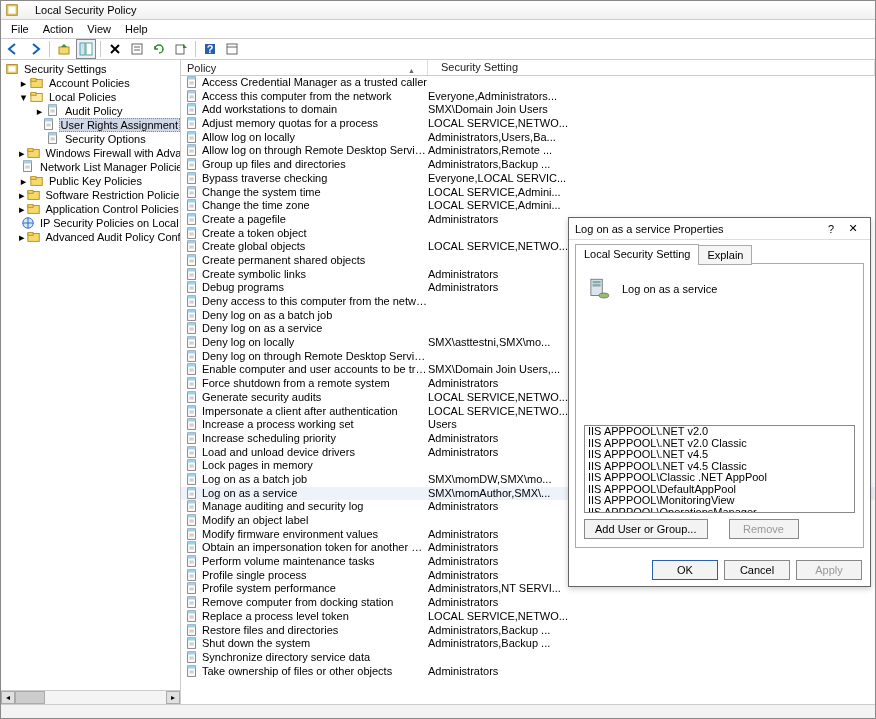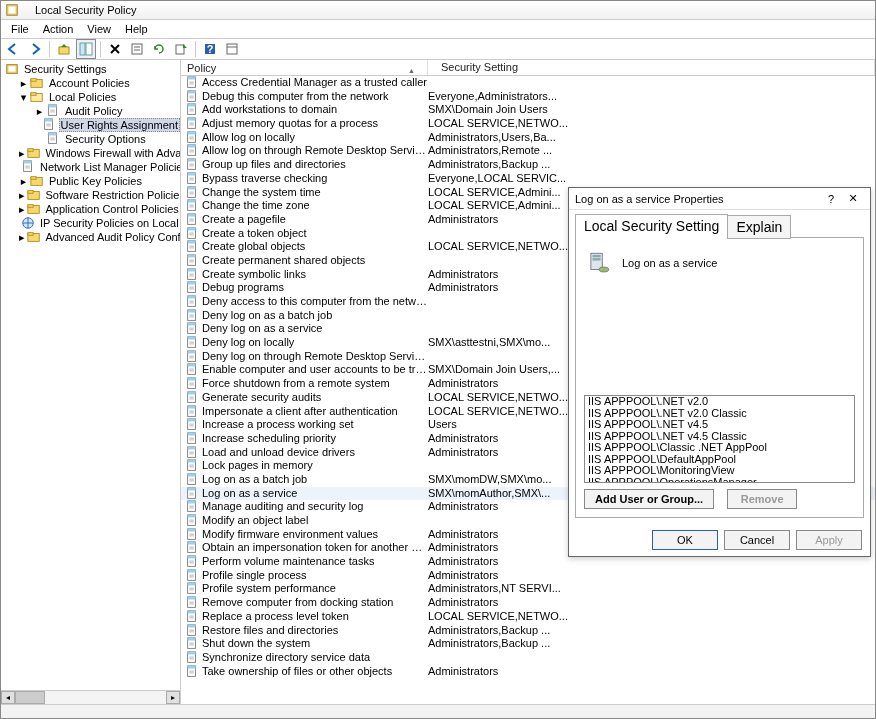--- a/index.html
+++ b/index.html
@@ -41,35 +41,35 @@
 .list-body { flex: 1; overflow: hidden; }
 .list-row { display: flex; height: 13.7px; }
 .list-row.sel { background: #eef2fa; }
 .list-row .picon { width: 14px; height: 14px; margin: 0 3px 0 4px; flex-shrink: 0; }
 .list-row .pname { width: 226px; white-space: nowrap; overflow: hidden; text-overflow: ellipsis; }
 .list-row .pset { flex: 1; white-space: nowrap; overflow: hidden; text-overflow: ellipsis; padding-right: 6px; }
 
 .status { height: 14px; border-top: 1px solid #ccc; background: #f3f3f3; }
 
 
-.dialog { position: absolute; left: 568px; top: 187px; width: 303px; height: 370px; background: #fff; border: 1px solid #666; box-shadow: 0 2px 6px rgba(0,0,0,0.2); display: flex; flex-direction: column; }
+.dialog { position: absolute; left: 568px; top: 217px; width: 303px; height: 370px; background: #fff; border: 1px solid #666; box-shadow: 0 2px 6px rgba(0,0,0,0.2); display: flex; flex-direction: column; }
 .dlg-title { height: 22px; display: flex; align-items: center; padding: 0 6px; border-bottom: 1px solid #ddd; }
 .dlg-title .t { flex: 1; }
 .dlg-title .help, .dlg-title .close { width: 22px; height: 18px; display: flex; align-items: center; justify-content: center; font-family: Arial; }
 .dlg-body { flex: 1; padding: 4px 6px 6px; display: flex; flex-direction: column; }
 .tabs { display: flex; margin-bottom: -1px; z-index: 2; }
-.tab { padding: 3px 8px; border: 1px solid #aaa; border-bottom: none; background: #fff; font-size: 14px; position: relative; }
+.tab { padding: 3px 8px; border: 1px solid #aaa; border-bottom: none; background: #fff; font-size: 11px; position: relative; }
 .tab + .tab { margin-left: -1px; }
 .tab.inactive { background: #f5f5f5; top: 1px; border-bottom: 1px solid #aaa; }
 .tab-content { border: 1px solid #aaa; flex: 1; padding: 8px; display: flex; flex-direction: column; }
 .tab-head { display: flex; align-items: center; gap: 10px; padding: 4px 2px 10px; }
 .tab-head .bigicon { width: 26px; height: 26px; }
 .listbox { border: 1px solid #888; height: 88px; overflow-y: scroll; overflow-x: hidden; font-size: 10.5px; background: #fff; }
 .listbox .li { padding: 0 3px; white-space: nowrap; line-height: 11.5px; height: 11.5px; }
-.btn-row { display: flex; gap: 13px; margin-top: 6px; font-weight: bold; }
+.btn-row { display: flex; gap: 21px; margin-top: 6px; }
 .btn { height: 20px; padding: 0 10px; border: 1px solid #888; background: #f3f3f3; display: flex; align-items: center; justify-content: center; min-width: 70px; font-size: 11px; }
 .btn.primary { border: 1.5px solid #2a5db0; }
 .btn:disabled, .btn.disabled { color: #999; }
 .dlg-btns { display: flex; gap: 6px; justify-content: flex-end; padding: 6px 8px 6px; }
 </style>
 </head>
 <body>
 
 <div class="window">
   <div class="titlebar">
@@ -291,21 +291,21 @@
             <span class="pname">Access Credential Manager as a trusted caller</span>
             <span class="pset"></span>
           </div>
           <div class="list-row">
             <svg class="picon" viewBox="0 0 16 16">
               <rect x="3" y="1" width="9" height="12" fill="#fff" stroke="#777"></rect>
               <rect x="3" y="1" width="9" height="3" fill="#9cd0ef"></rect>
               <line x1="5" y1="7" x2="10" y2="7" stroke="#aaa"></line>
               <line x1="5" y1="9" x2="10" y2="9" stroke="#aaa"></line>
             </svg>
-            <span class="pname">Debug this computer from the network</span>
+            <span class="pname">Access this computer from the network</span>
             <span class="pset">Everyone,Administrators...</span>
           </div>
           <div class="list-row">
             <svg class="picon" viewBox="0 0 16 16">
               <rect x="3" y="1" width="9" height="12" fill="#fff" stroke="#777"></rect>
               <rect x="3" y="1" width="9" height="3" fill="#9cd0ef"></rect>
               <line x1="5" y1="7" x2="10" y2="7" stroke="#aaa"></line>
               <line x1="5" y1="9" x2="10" y2="9" stroke="#aaa"></line>
             </svg>
             <span class="pname">Add workstations to domain</span>

